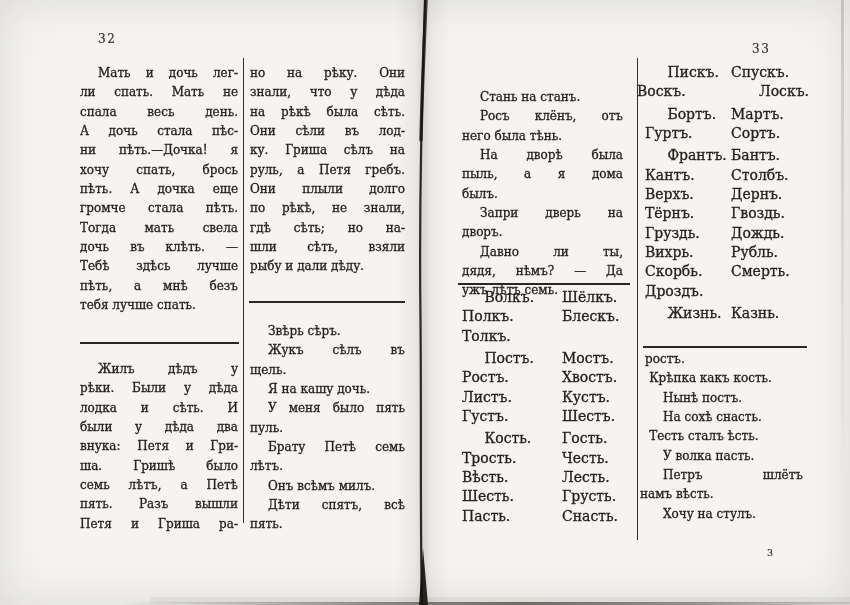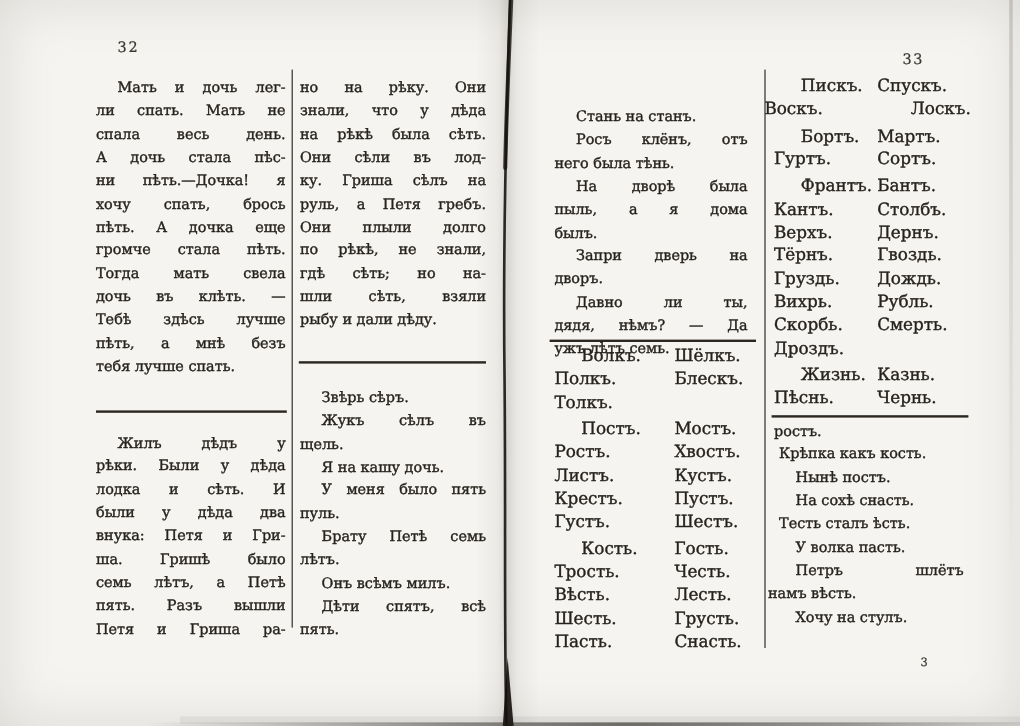--- a/index.html
+++ b/index.html
@@ -159,24 +159,20 @@
     </div>
       <div class="wrow">
       <span class="wa">Ростъ.</span>
       <span class="wb">Хвостъ.</span>
     </div>
       <div class="wrow">
       <span class="wa">Листъ.</span>
       <span class="wb">Кустъ.</span>
     </div>
       <div class="wrow">
-      <span class="wa">Крестъ.</span>
-      <span class="wb">Пустъ.</span>
-    </div>
-      <div class="wrow">
       <span class="wa">Густъ.</span>
       <span class="wb">Шестъ.</span>
     </div>
       <div class="wrow ind gap">
       <span class="wa">Кость.</span>
       <span class="wb">Гость.</span>
     </div>
       <div class="wrow">
       <span class="wa">Трость.</span>
       <span class="wb">Честь.</span>
@@ -243,24 +239,20 @@
       <span class="wa">Скорбь.</span>
       <span class="wb">Смерть.</span>
     </div>
       <div class="wrow">
       <span class="wa">Дроздъ.</span>
       <span class="wb"></span>
     </div>
       <div class="wrow ind gap">
       <span class="wa">Жизнь.</span>
       <span class="wb">Казнь.</span>
-    </div>
-      <div class="wrow">
-      <span class="wa">Пѣснь.</span>
-      <span class="wb">Чернь.</span>
     </div>
     </div>
 
   <div class="abs rule" style="left:643px;top:346px;width:164px;"></div>
 
   <div class="abs textcol" style="left:645px;top:350px;width:158px;">
 
       <div class="tline last">ростъ.</div>
       <div class="tline only tight">Крѣпка какъ кость.</div>
       <div class="tline only">Нынѣ постъ.</div>

